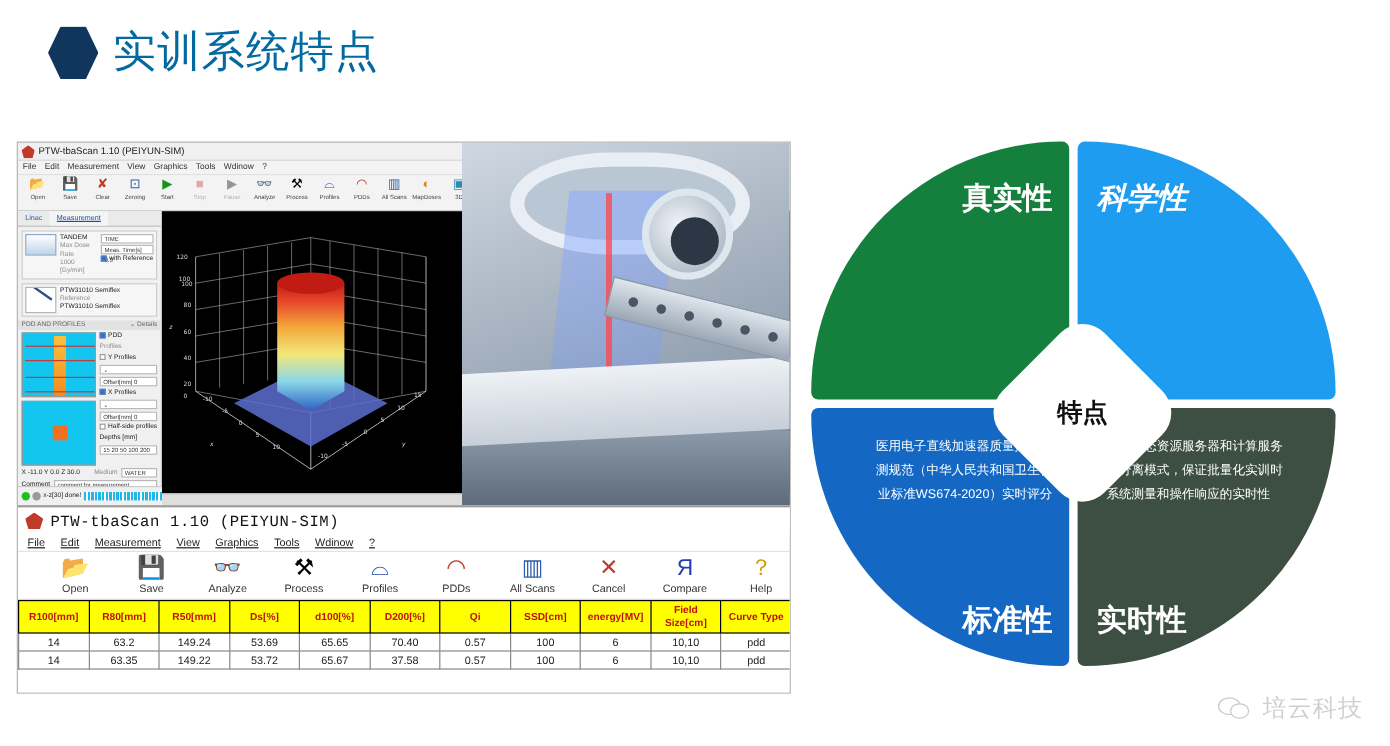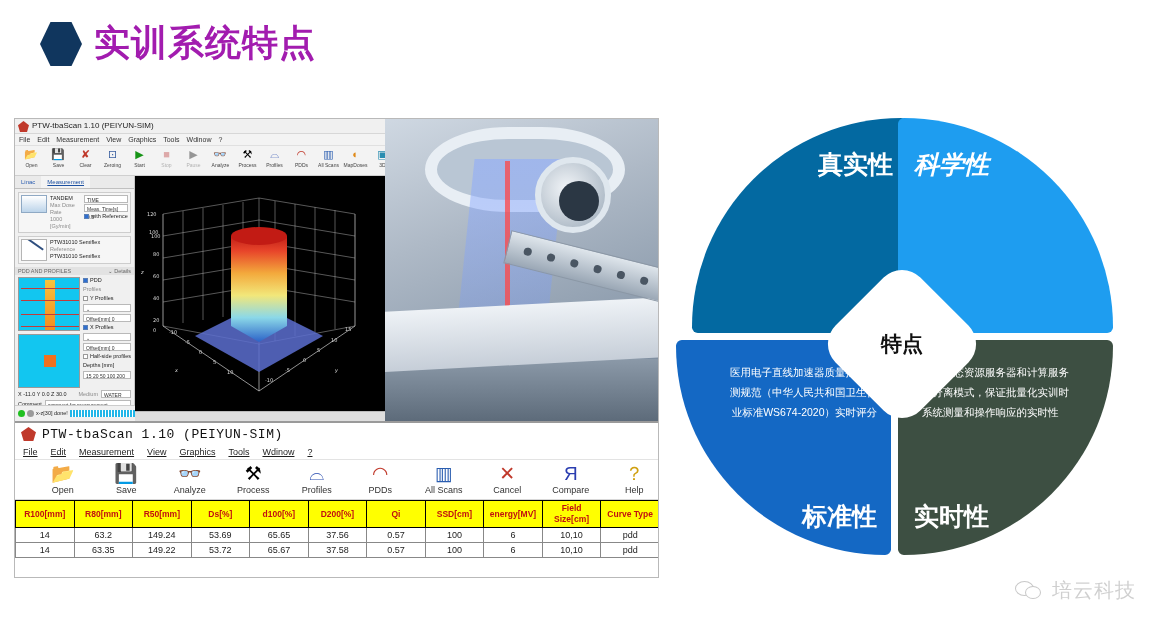--- a/index.html
+++ b/index.html
@@ -13,21 +13,21 @@
 
   
   .header { position: absolute; left: 0; top: 0; width: 1158px; height: 100px; }
   .hex-icon { position: absolute; left: 40px; top: 22px; width: 42px; height: 44px; }
   .hex-shape {
     width: 42px; height: 44px; background: #10365e;
     clip-path: polygon(25% 0%, 75% 0%, 100% 50%, 75% 100%, 25% 100%, 0% 50%);
   }
   .page-title {
     position: absolute; left: 94px; top: 19px;
-    font-size: 36px; font-weight: bold; color: #a21caf;
+    font-size: 36px; font-weight: normal; color: #0369a1;
     letter-spacing: 1px; white-space: nowrap; text-align: center;
   }
 
   
   .shot { position: absolute; left: 14px; top: 118px; width: 645px; height: 460px;
           background: #d9d9d9; border: 1px solid #b9b9b9; overflow: hidden; }
 
   
   .win-top { position: absolute; left: 0; top: 0; width: 645px; height: 302px; background: #ececec; }
   .win-titlebar { position: relative; height: 15px; background: #f0f0f0; border-bottom: 1px solid #d7d7d7; }
@@ -145,21 +145,21 @@
   
   .dtable { width: 100%; border-collapse: collapse; table-layout: fixed; }
   .dtable th { background: #ffff00; color: #c01010; font-size: 8.5px; font-weight: bold;
                border: 1px solid #000; padding: 2px 1px; line-height: 11px; word-wrap: break-word; }
   .dtable td { background: #fff; color: #222; font-size: 9px; text-align: center;
                border: 1px solid #888; padding: 2px 1px; }
 
   
   .diagram { position: absolute; left: 676px; top: 118px; width: 452px; height: 452px; }
   .quad { position: absolute; width: 215px; height: 215px; overflow: hidden; }
-  .q-tl { left: 16px;   top: 0;   background: #0369a1; border-radius: 100% 6px 6px 6px; }
+  .q-tl { left: 0;   top: 0;   background: #15803d; border-radius: 100% 6px 6px 6px; }
   .q-tr { left: 222; top: 0;   background: #1e9df0; border-radius: 6px 100% 6px 6px; left: 222px; }
   .q-bl { left: 0;   top: 222px; background: #1468c4; border-radius: 6px 6px 6px 100%; }
   .q-br { left: 222px; top: 222px; background: #3d4f42; border-radius: 6px 6px 100% 6px; }
   .q-head { position: absolute; color: #fff; font-size: 25px; font-weight: bold; white-space: nowrap; }
   .q-body { position: absolute; color: #fff; font-size: 10.5px; line-height: 20px; width: 150px; }
   .q-tl .q-head { right: 14px; top: 30px; }
   .q-tl .q-body { right: 14px; top: 78px; text-align: left; }
   .q-tr .q-head { left: 16px; top: 30px; font-style: italic; }
   .q-tr .q-body { left: 24px; top: 78px; text-align: left; }
   .q-bl .q-head { right: 14px; bottom: 22px; }
@@ -521,21 +521,21 @@
               <th>Curve Type</th>
             </tr>
           </thead>
         <tbody id="tbody-rows">
             <tr>
               <td>14</td>
               <td>63.2</td>
               <td>149.24</td>
               <td>53.69</td>
               <td>65.65</td>
-              <td>37.56</td>
+              <td>70.40</td>
               <td>0.57</td>
               <td>100</td>
               <td>6</td>
               <td>10,10</td>
               <td>pdd</td>
             </tr>
             <tr>
               <td>14</td>
               <td>63.35</td>
               <td>149.22</td>

